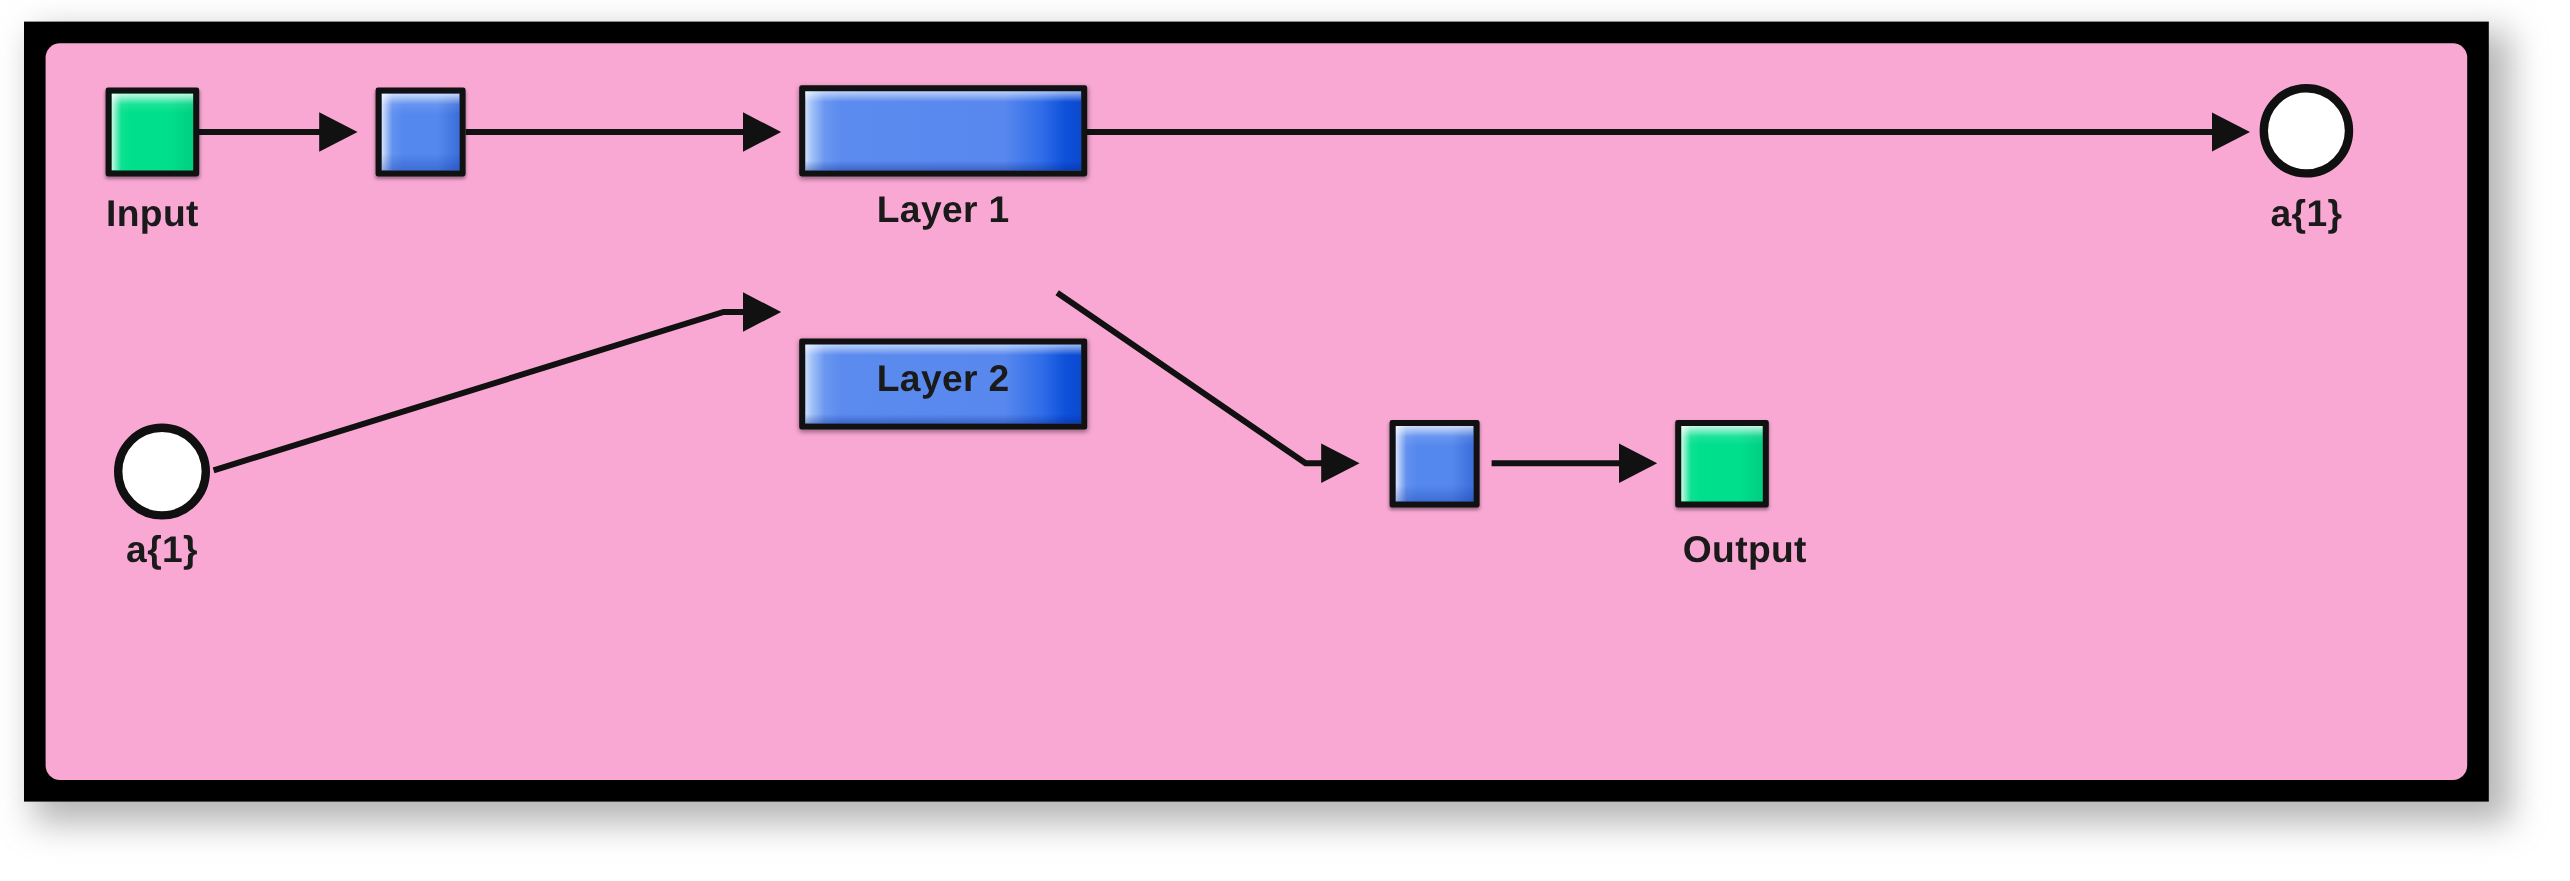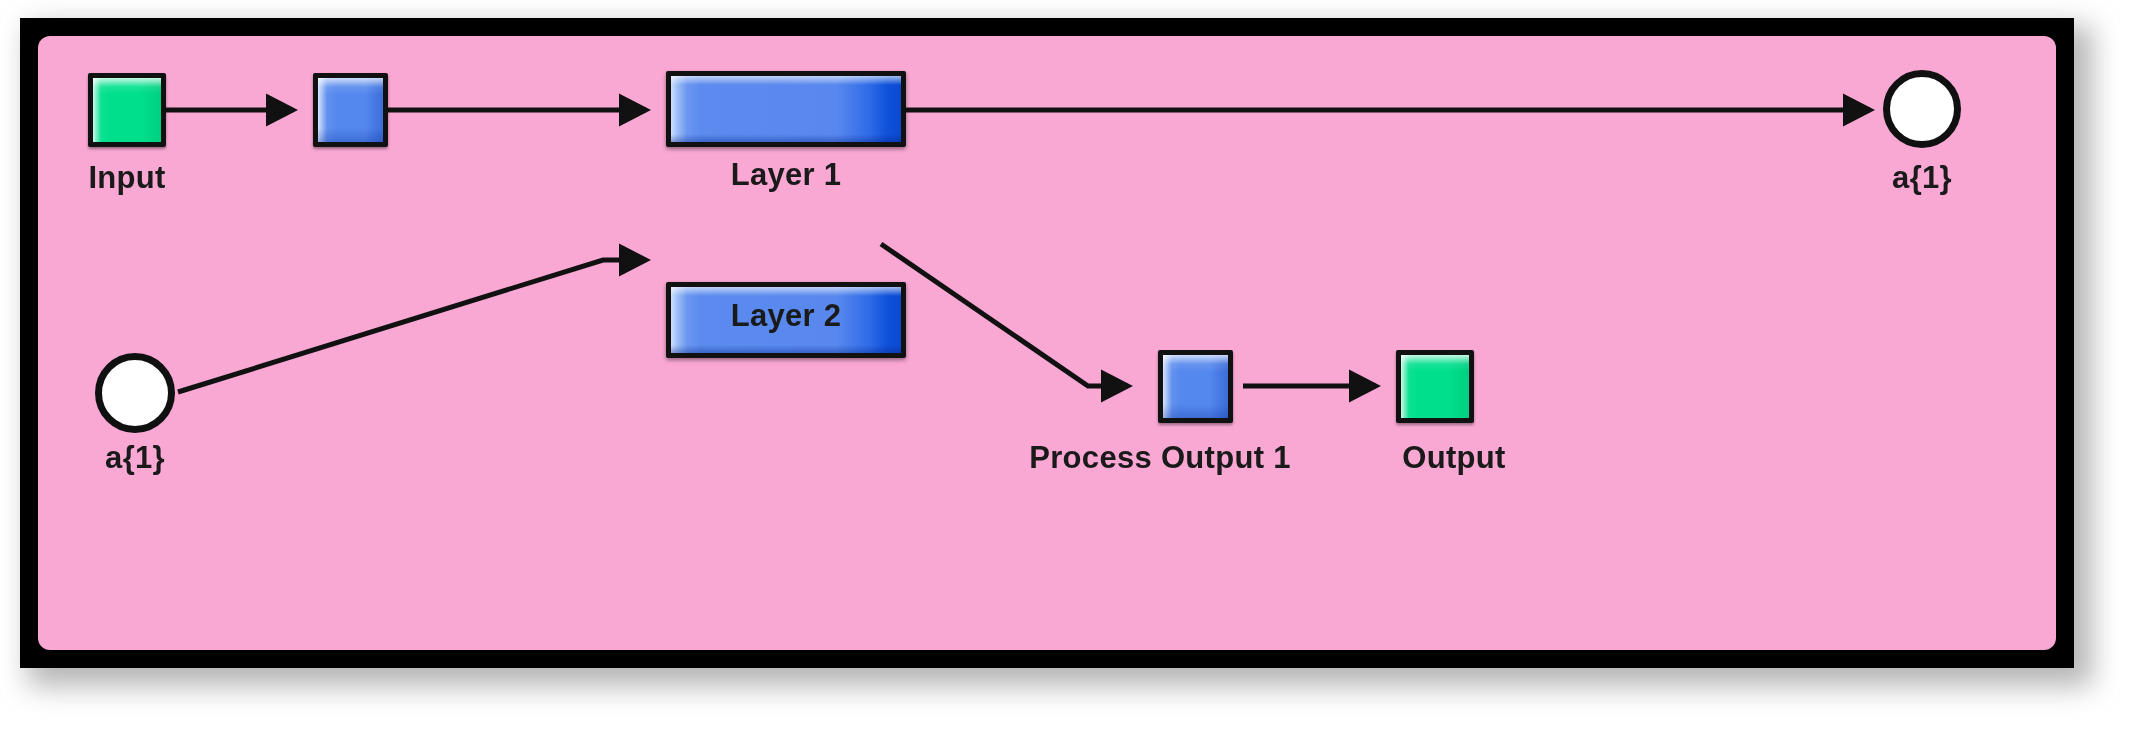--- a/index.html
+++ b/index.html
@@ -213,19 +213,18 @@
 
 
       <div class="label" style="left:748px; top:121px;">Layer 1</div>
 
       <div class="label" style="left:1884px; top:124px;">a{1}</div>
 
       <div class="label" style="left:748px; top:262px;">Layer 2</div>
 
       <div class="label" style="left:97px; top:404px;">a{1}</div>
 
-      <div class="label" style="left:1122px; top:404px;">Process Output 1</div>
 
       <div class="label" style="left:1416px; top:404px;">Output</div>
 
     </div>
   </div>
 </div>
 
 </body></html>

